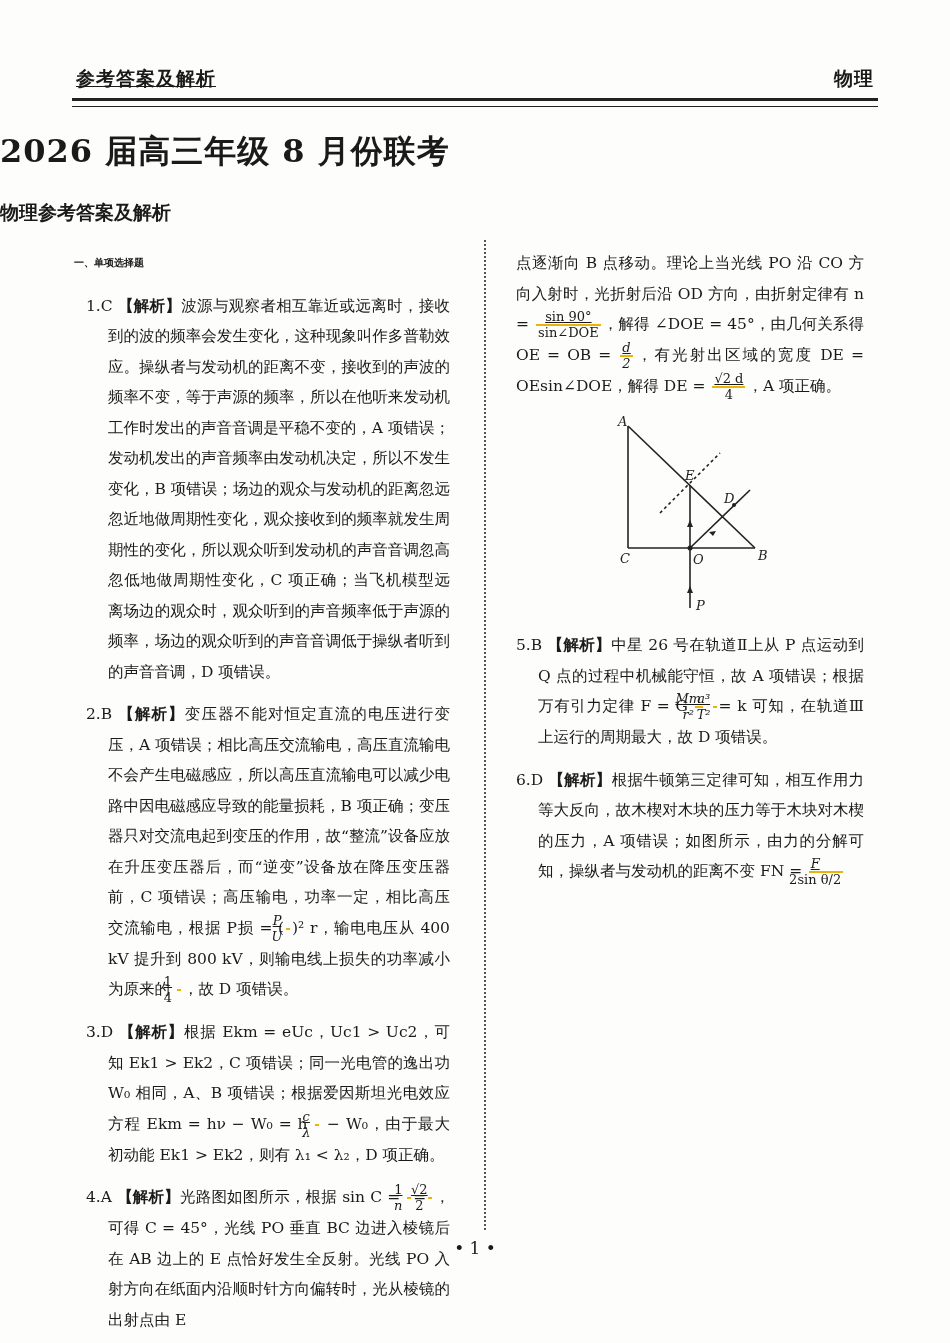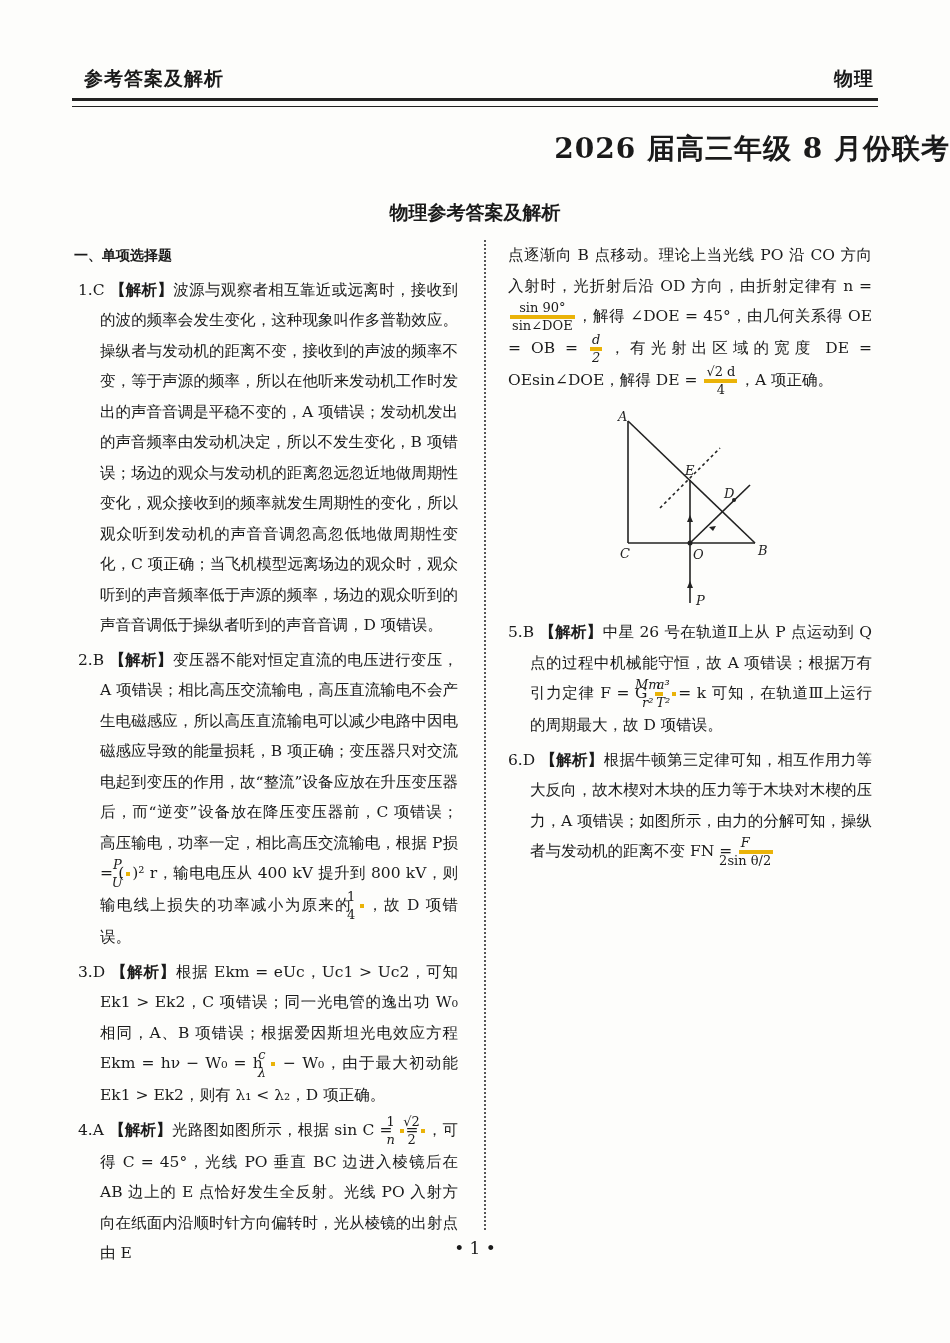--- a/index.html
+++ b/index.html
@@ -1,37 +1,37 @@
 <!DOCTYPE html>
 <html><head>
 <meta charset="utf-8">
 <style>
   html, body { margin: 0; padding: 0; }
   body {
     width: 950px; height: 1343px; background: #fdfdfb; position: relative; overflow: hidden;
     font-family: "DejaVu Serif", "Liberation Serif", serif; color: #1a1a1a;
   }
   .header { position: absolute; left: 72px; right: 72px; top: 66px; height: 30px; }
-  .header .left { position: absolute; left: 12px; top: 0; font-size: 19px; font-weight: bold; font-family: "DejaVu Sans", sans-serif; letter-spacing: 1px; }
+  .header .left { position: absolute; left: 4px; top: 0; font-size: 19px; font-weight: bold; font-family: "DejaVu Sans", sans-serif; letter-spacing: 1px; text-decoration: underline; }
   .header .right { position: absolute; right: 4px; top: 0; font-size: 19px; font-weight: bold; font-family: "DejaVu Sans", sans-serif; letter-spacing: 1px; text-align: center; }
   .rule { position: absolute; left: 72px; right: 72px; top: 98px; height: 5px; border-top: 3px solid #222; border-bottom: 1px solid #222; }
-  .title { position: absolute; left: 0; right: 0; top: 130px; text-align: right; font-size: 28px; font-weight: bold; letter-spacing: 1px; }
-  .subtitle { position: absolute; left: 0; right: 0; top: 200px; text-align: center; font-size: 19px; font-weight: bold; font-family: "DejaVu Sans", sans-serif; }
+  .title { position: absolute; left: 0; right: 0; top: 130px; text-align: left; font-size: 32px; font-weight: bold; letter-spacing: 1px; }
+  .subtitle { position: absolute; left: 0; right: 0; top: 200px; text-align: left; font-size: 19px; font-weight: bold; font-family: "DejaVu Sans", sans-serif; }
   .col { position: absolute; top: 240px; font-size: 15.5px; line-height: 30.5px; text-align: justify; }
   .col.left { left: 74px; width: 388px; }
   .col.right { left: 504px; width: 372px; top: 236px; }
   .divider { position: absolute; left: 484px; top: 240px; height: 990px; border-left: 2px dotted #555; }
-  .section { font-weight: bold; font-family: "DejaVu Sans", sans-serif; font-size: 14px; }
-  .item { margin: 4px; }
+  .section { font-weight: bold; font-family: "DejaVu Sans", sans-serif; font-size: 10px; margin-top: 8px; }
+  .item { margin: 12px; }
   .item .num { font-weight: normal; }
   .item .tag { font-weight: bold; }
   .item p { margin: 0; text-indent: -22px; padding-left: 22px; }
   .i { font-style: italic; }
   .frac { display: inline-block; vertical-align: middle; text-align: center; line-height: 14px; font-size: 13px; margin: 0 2px; }
-  .frac .n { display: block; border-bottom: 4px solid #eab308; padding: 0 2px; }
+  .frac .n { display: block; border-bottom: 2px solid #eab308; padding: 0 2px; text-decoration: underline; }
   .frac .d { display: block; padding: 0 2px; }
   .diagram { width: 180px; height: 210px; margin: 6px auto 0 auto; display: block; }
   .pageno { position: absolute; left: 0; right: 0; top: 1238px; text-align: center; font-size: 17px; }
 </style>
 </head>
 <body>
 
 <div class="header">
   <span class="left">参考答案及解析</span>
   <span class="right">物理</span>

